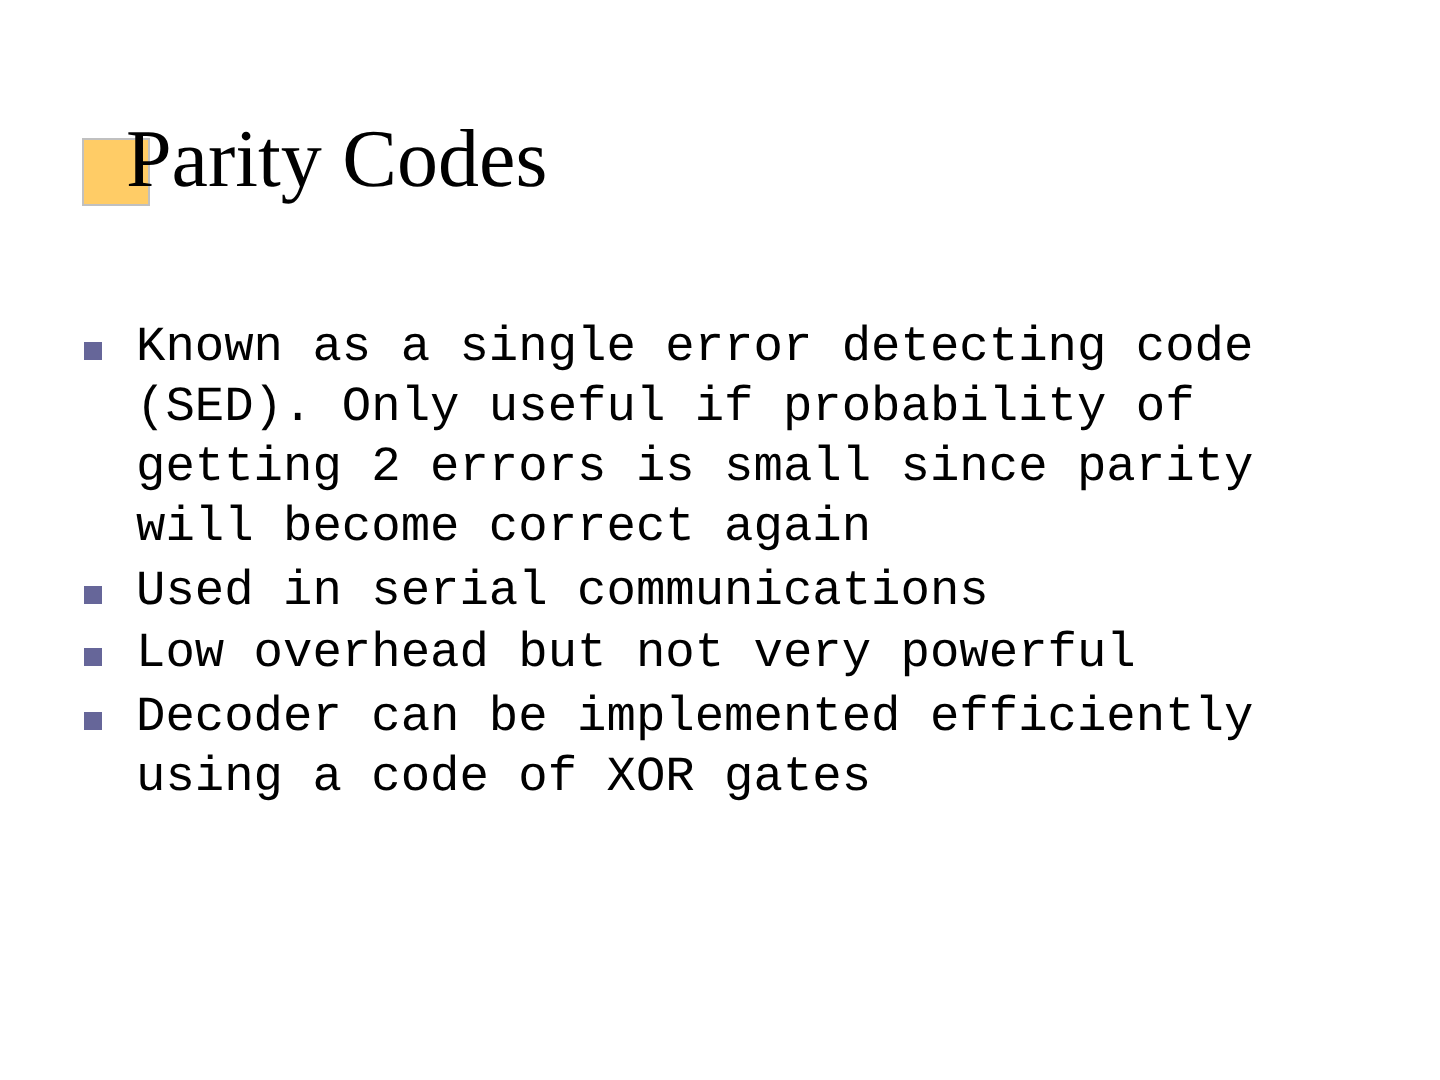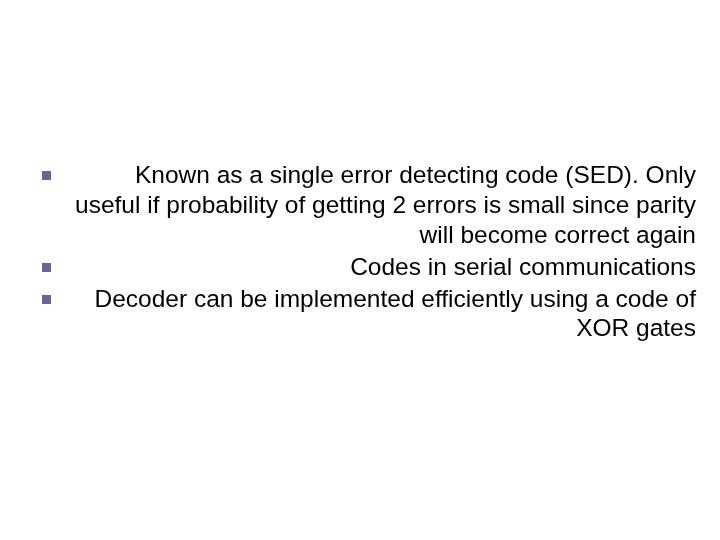--- a/index.html
+++ b/index.html
@@ -53,46 +53,52 @@
     list-style: none;
     margin: 0;
     padding: 0;
   }
   ul.bullets > li {
     position: relative;
     padding-left: 32px;
     font-size: 24.5px;
     line-height: 1.22;
     margin: 0 0 2px 0;
-    font-family: Liberation Sans, sans-serif;
-    text-align: right;
+    font-family: Liberation Mono, monospace;
   }
   ul.bullets > li::before {
     content: "";
     position: absolute;
     left: 6px;
     top: 11px;
     width: 9px;
     height: 9px;
     background: #666699;
   }
 </style>
 </head>
 <body>
 
 <div class="slide">
 
+  <div class="title-wrap">
+    <div class="accent-box"></div>
+    <div class="title-text">Parity Codes</div>
+  </div>
 
   <div class="body">
     <ul class="bullets">
       <li>
         <span>Known as a single error detecting code (SED). Only useful if probability of getting 2 errors is small since parity will become correct again</span>
       </li>
       <li>
-        <span>Codes in serial communications</span>
+        <span>Used in serial communications</span>
+      </li>
+      <li>
+        <span>Low overhead but not very powerful</span>
       </li>
       <li>
         <span>Decoder can be implemented efficiently using a code of XOR gates</span>
       </li>
     </ul>
   </div>
 
 </div>
 
 </body></html>

